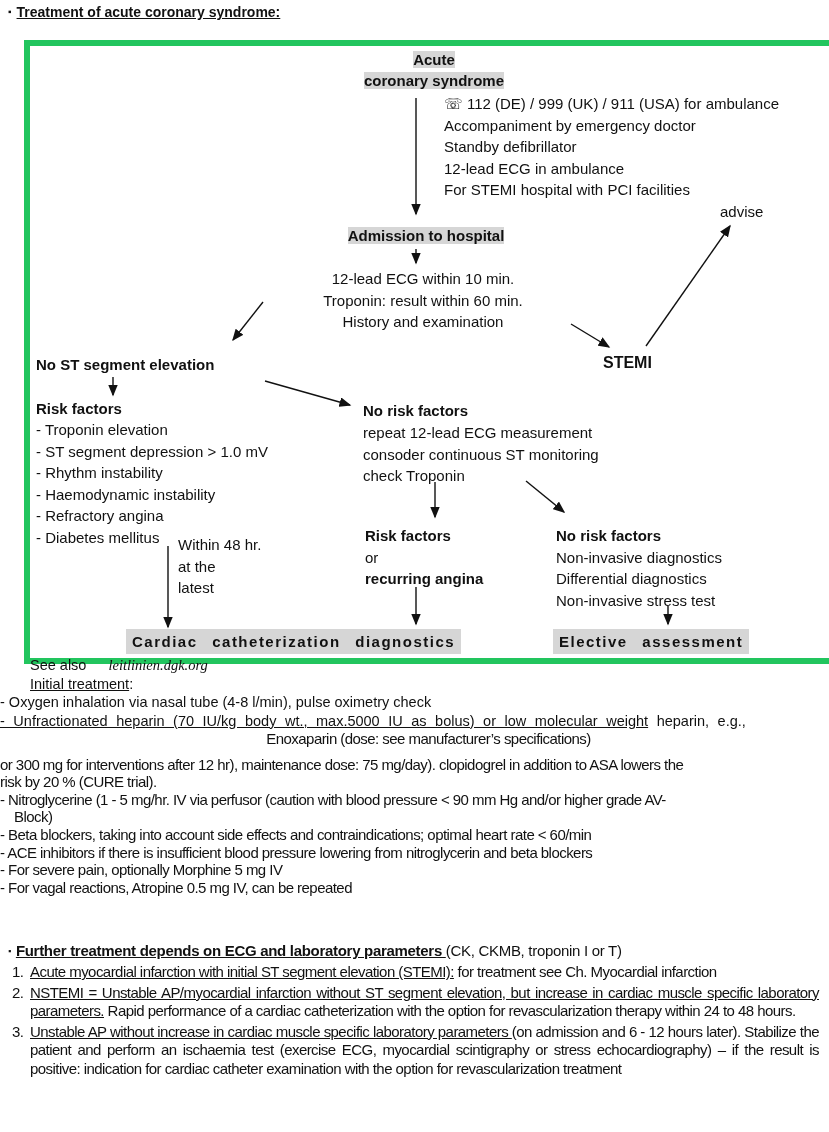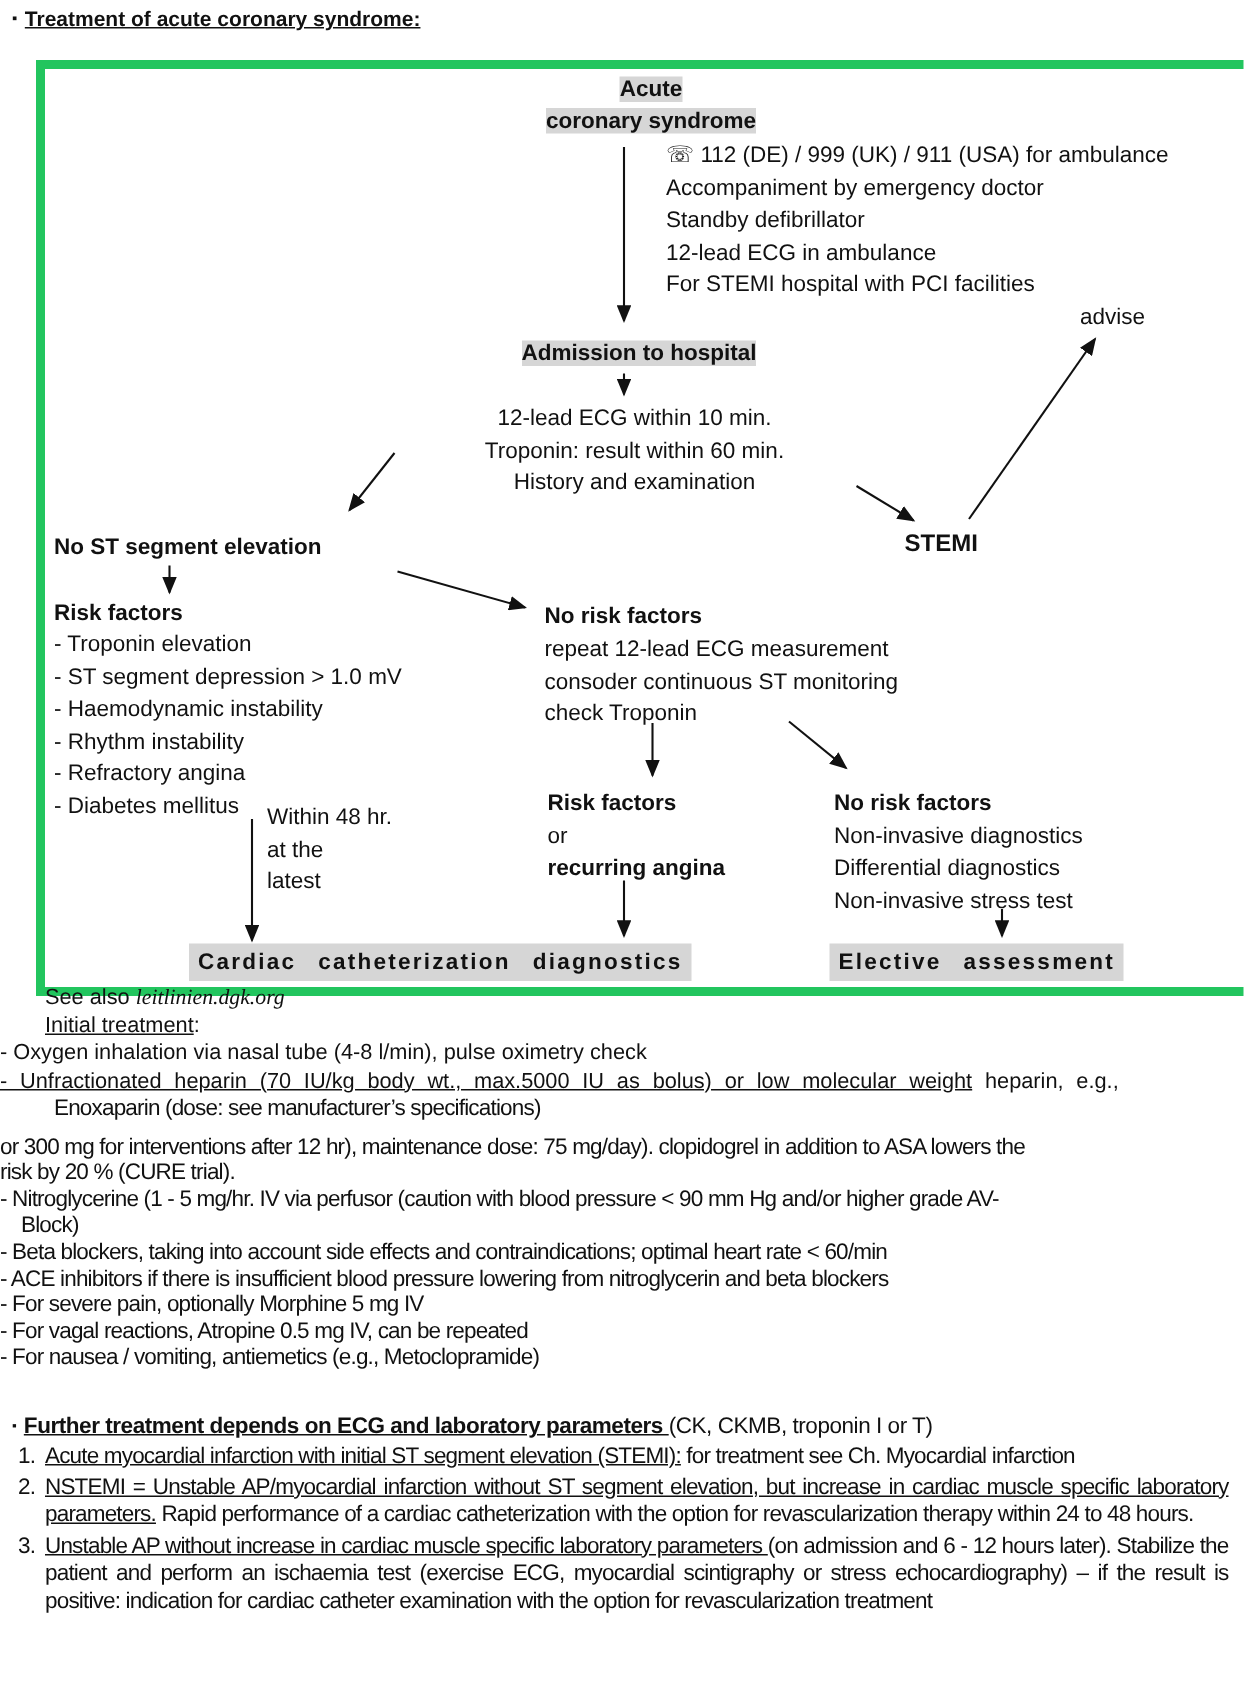--- a/index.html
+++ b/index.html
@@ -18,21 +18,21 @@
   #fc{position:absolute;left:24px;top:40px;width:803px;height:612px;border:6px solid #22c55e;}
   #fc .node{position:absolute;font-size:15px;line-height:21px;white-space:nowrap;}
   #fc svg{position:absolute;left:0;top:0;}
   .ctr{text-align:center;}
   .fcline{line-height:21.5px;}
   .outcome{font-size:15px;font-weight:bold;letter-spacing:1.5px;word-spacing:9px;padding:2px 6px;}
   
   #notes{position:absolute;left:0;top:656px;width:829px;font-size:14.5px;line-height:18.5px;}
   #notes .row{padding-right:8px;}
   .cond{letter-spacing:-0.55px;font-size:15px;line-height:17.6px;}
-  .serif-it{font-family:"Liberation Serif",serif;font-style:italic;}
+  .serif-it{font-family:"Liberation Serif",serif;font-style:italic;margin-left:18px;}
   .ws{word-spacing:4.5px;}
   #further{position:absolute;left:0;top:941px;width:829px;font-size:15px;}
   #further .hd{padding-left:8px;line-height:19px;letter-spacing:-0.3px;}
   #further .hd .sq{font-size:9px;vertical-align:2px;margin-right:5px;}
   .numitem{position:relative;padding-left:30px;padding-right:10px;text-align:justify;
            letter-spacing:-0.55px;line-height:18.6px;margin-top:2px;}
   .numitem .num{position:absolute;left:12px;top:0;}
 </style>
 </head>
 <body>
@@ -89,22 +89,22 @@
   </div>
 
   <div class="node b" style="left:573px;top:306px;font-size:16px;">STEMI</div>
 
   <div class="node b" style="left:6px;top:308px;">No ST segment elevation</div>
 
   <div class="node b" style="left:6px;top:352px;">Risk factors</div>
   <div class="node" style="left:6px;top:373px;">
     <div class="fcline">- Troponin elevation</div>
     <div class="fcline">- ST segment depression &gt; 1.0 mV</div>
+    <div class="fcline">- Rhythm instability</div>
     <div class="fcline">- Haemodynamic instability</div>
-    <div class="fcline">- Rhythm instability</div>
     <div class="fcline">- Refractory angina</div>
     <div class="fcline">- Diabetes mellitus</div>
   </div>
 
   <div class="node" style="left:148px;top:488px;">
     <div class="fcline">Within 48 hr.</div>
     <div class="fcline">at the</div>
     <div class="fcline">latest</div>
   </div>
 
@@ -136,35 +136,34 @@
   <div class="row" style="padding-left:30px;">
     <span>See also </span><span class="serif-it">leitlinien.dgk.org</span>
   </div>
   <div class="row" style="padding-left:30px;">
     <span class="u">Initial treatment</span><span>:</span>
   </div>
   <div class="row">- Oxygen inhalation via nasal tube (4-8 l/min), pulse oximetry check</div>
   <div class="row ws">
     <span class="u">- Unfractionated heparin (70 IU/kg body wt., max.5000 IU as bolus) or low molecular weight</span><span> heparin, e.g.,</span>
   </div>
-  <div class="row cond" style="padding-left:36px;">Enoxaparin (dose: see manufacturer’s specifications)</div>
+  <div class="row cond" style="padding-left:36px;text-align:center;">Enoxaparin (dose: see manufacturer’s specifications)</div>
   <div style="height:8px;"></div>
   <div class="row cond">
     <div>or 300 mg for interventions after 12 hr), maintenance dose: 75 mg/day). clopidogrel in addition to ASA lowers the</div>
     <div>risk by 20 % (CURE trial).</div>
   </div>
   <div class="row cond">
     <div>- Nitroglycerine (1 - 5 mg/hr. IV via perfusor (caution with blood pressure &lt; 90 mm Hg and/or higher grade AV-</div>
     <div style="padding-left:14px;">Block)</div>
   </div>
   <div class="row cond">- Beta blockers, taking into account side effects and contraindications; optimal heart rate &lt; 60/min</div>
   <div class="row cond">- ACE inhibitors if there is insufficient blood pressure lowering from nitroglycerin and beta blockers</div>
   <div class="row cond">- For severe pain, optionally Morphine 5 mg IV</div>
   <div class="row cond">- For vagal reactions, Atropine 0.5 mg IV, can be repeated</div>
-  <div class="row cond">- For nausea / vomiting, antiemetics (e.g., Metoclopramide)</div>
 </div>
 
 <div id="further">
   <div class="hd">
     <span class="sq">▪</span><span class="b u">Further treatment depends on ECG and laboratory parameters </span><span>(CK, CKMB, troponin I or T)</span>
   </div>
   <div class="numitem">
     <span class="num">1.</span><span class="u">Acute myocardial infarction with initial ST segment elevation (STEMI):</span><span> for treatment see Ch. Myocardial infarction</span>
   </div>
   <div class="numitem">

